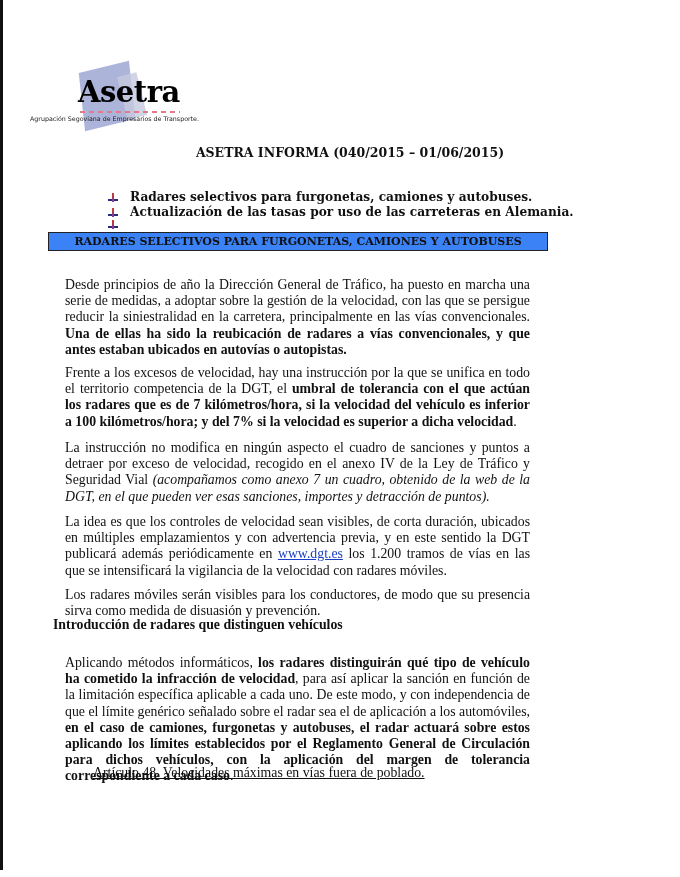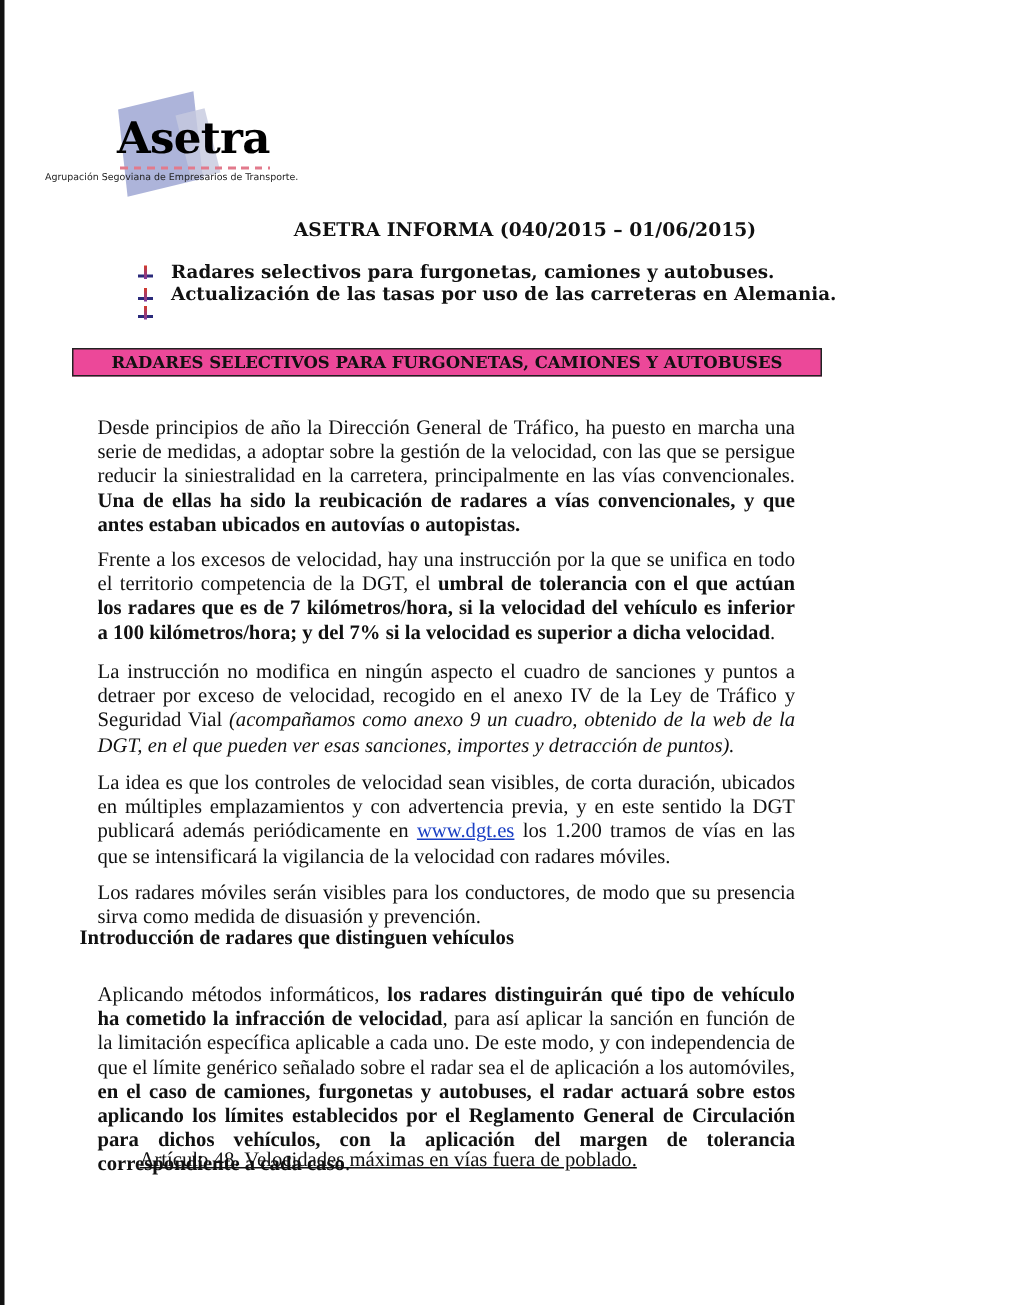--- a/index.html
+++ b/index.html
@@ -88,21 +88,21 @@
       text-align: center;
       font-weight: bold;
       font-size: 12.5px;
       padding-left: 20px;
       box-sizing: border-box;
     }
     .topics {
       position: absolute;
       left: 92px;
       top: 174px;
-      margin: 0;
+      margin: 16px;
       padding: 0;
       list-style: none;
     }
     .topics li {
       display: flex;
       align-items: center;
       font-weight: bold;
       font-size: 12.2px;
       line-height: 15px;
       white-space: nowrap;
@@ -133,21 +133,21 @@
       background: linear-gradient(#d43a2a, #7a3aa0);
     }
     
     .section-box {
       position: absolute;
       left: 48px;
       top: 232px;
       width: 498px;
       height: 17px;
       border: 1px solid #222222;
-      background: #ec4899;
+      background: #3b82f6;
       text-align: center;
       font-weight: bold;
       font-size: 11px;
       line-height: 17px;
       white-space: nowrap;
     }
     
     .body {
       position: absolute;
       left: 53px;
@@ -204,21 +204,21 @@
 
 <div class="body p1">
   <p><span>Desde principios de año la Dirección General de Tráfico, ha puesto en marcha una serie de medidas, a adoptar sobre la gestión de la velocidad, con las que se persigue reducir la siniestralidad en la carretera, principalmente en las vías convencionales. </span><b>Una de ellas ha sido la reubicación de radares a vías convencionales, y que antes estaban ubicados en autovías o autopistas.</b></p>
 </div>
 
 <div class="body p2">
   <p><span>Frente a los excesos de velocidad, hay una instrucción por la que se unifica en todo el territorio competencia de la DGT, el </span><b>umbral de tolerancia con el que actúan los radares que es de 7 kilómetros/hora, si la velocidad del vehículo es inferior a 100 kilómetros/hora;  y del 7% si la velocidad es superior a dicha velocidad</b><span>.</span></p>
 </div>
 
 <div class="body p3">
-  <p><span>La instrucción no modifica en ningún aspecto el cuadro de sanciones y puntos a detraer por exceso de velocidad, recogido en el anexo IV de la Ley de Tráfico y Seguridad Vial </span><i>(acompañamos como anexo 9 un cuadro, obtenido de la web de la DGT, en el que pueden ver esas sanciones, importes y detracción de puntos).</i></p>
+  <p><span>La instrucción no modifica en ningún aspecto el cuadro de sanciones y puntos a detraer por exceso de velocidad, recogido en el anexo IV de la Ley de Tráfico y Seguridad Vial </span><i>(acompañamos como anexo 7 un cuadro, obtenido de la web de la DGT, en el que pueden ver esas sanciones, importes y detracción de puntos).</i></p>
 </div>
 
 <div class="body p4">
   <p><span>La idea es que los controles de velocidad sean visibles, de corta duración, ubicados en múltiples emplazamientos y con advertencia previa, y en este sentido la DGT publicará además periódicamente en </span><a class="link">www.dgt.es</a><span> los 1.200 tramos de vías en las que se intensificará la vigilancia de la velocidad con radares móviles.</span></p>
 </div>
 
 <div class="body p5">
   <p>Los radares móviles serán visibles para los conductores, de modo que su presencia sirva como medida de disuasión y prevención.</p>
 </div>
 

